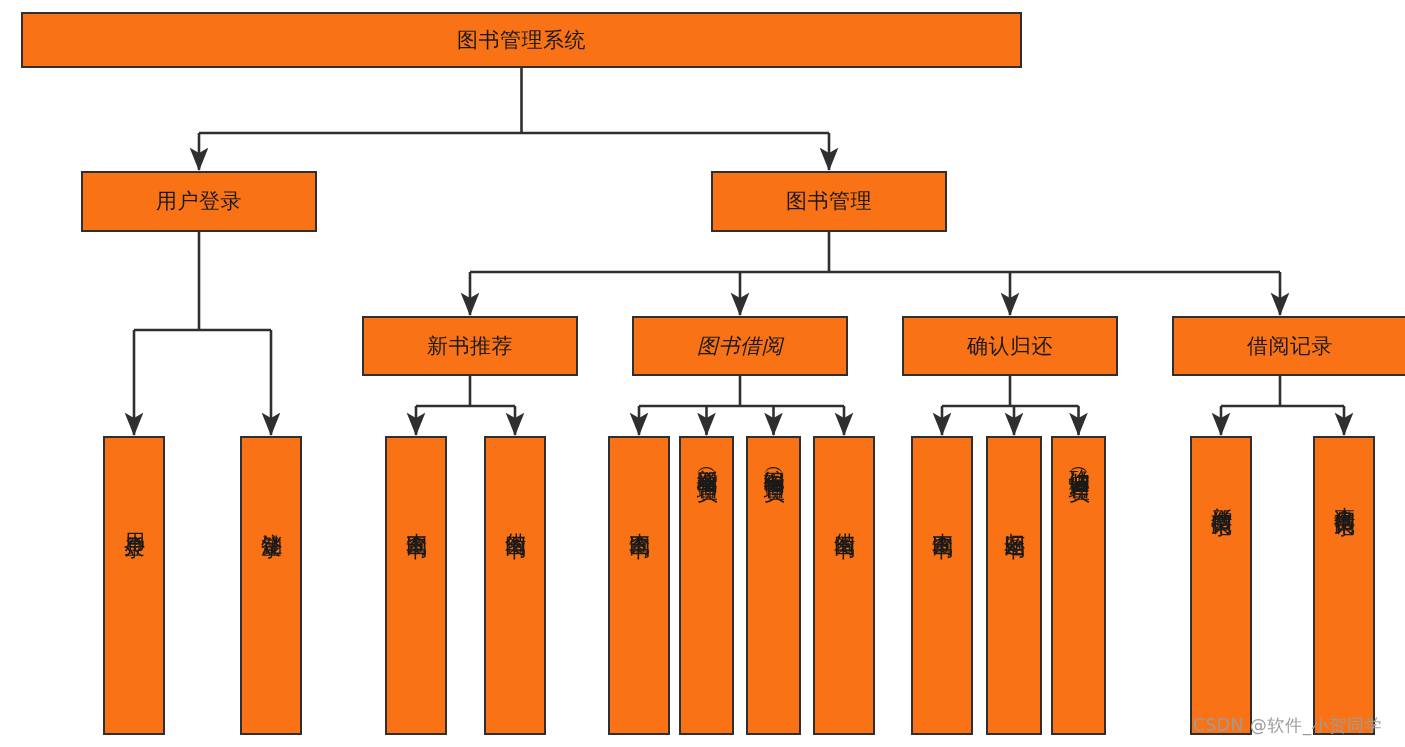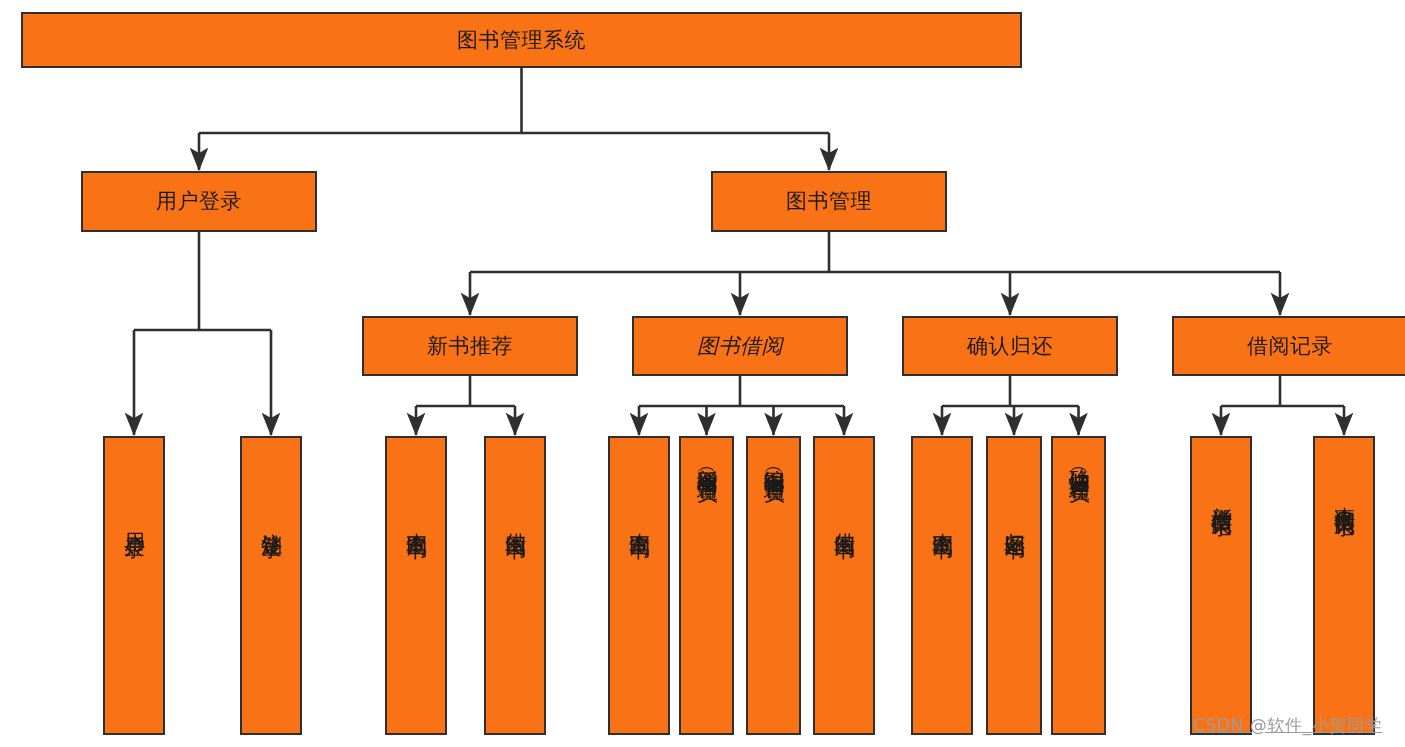--- a/index.html
+++ b/index.html
@@ -179,15 +179,15 @@
         <span class="label">确认归还（管理员）</span>
       </div>
       <div class="node v pad-mid" style="left: 1190px; top: 436px; width: 62px; height: 299px;">
         <span class="label">新增借阅记录</span>
       </div>
       <div class="node v pad-mid" style="left: 1313px; top: 436px; width: 62px; height: 299px;">
         <span class="label">查询借阅记录</span>
       </div>
     </div>
 
-  <div class="watermark" style="left:1193px; top:714px;text-decoration:underline;">CSDN @软件_小贺同学</div>
+  <div class="watermark" style="left:1193px; top:714px;">CSDN @软件_小贺同学</div>
 
 </div>
 
 </body></html>

